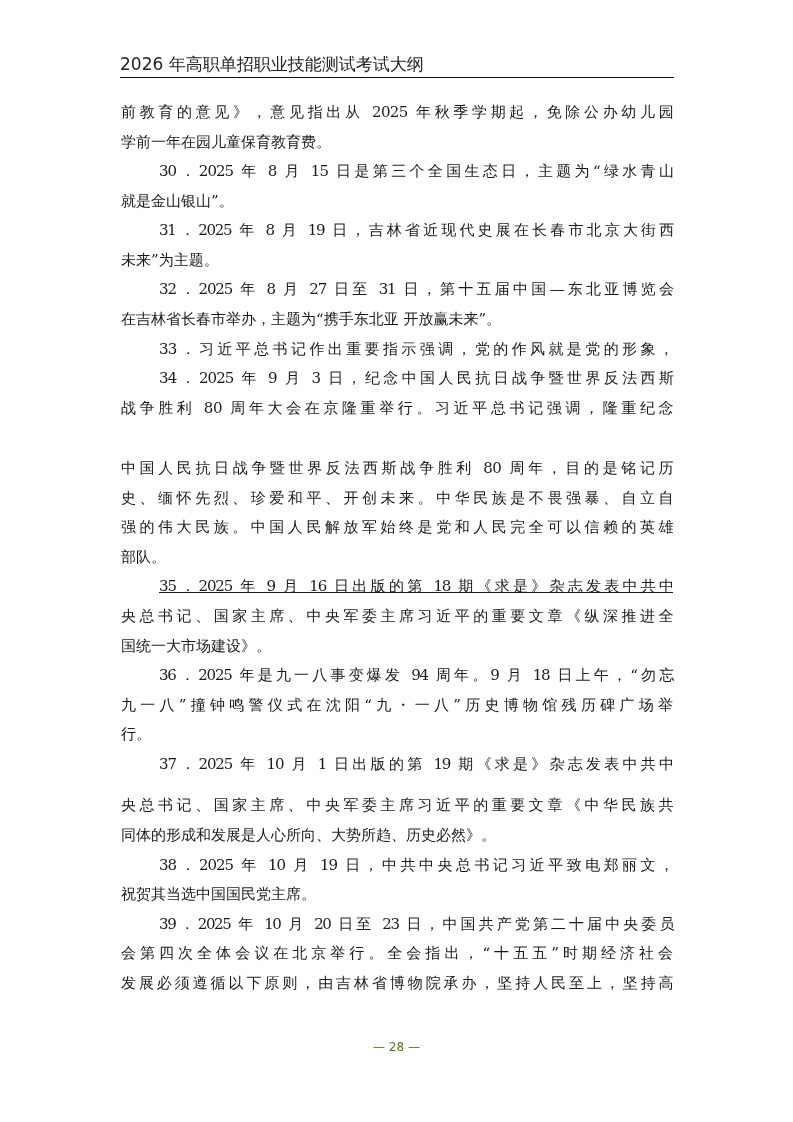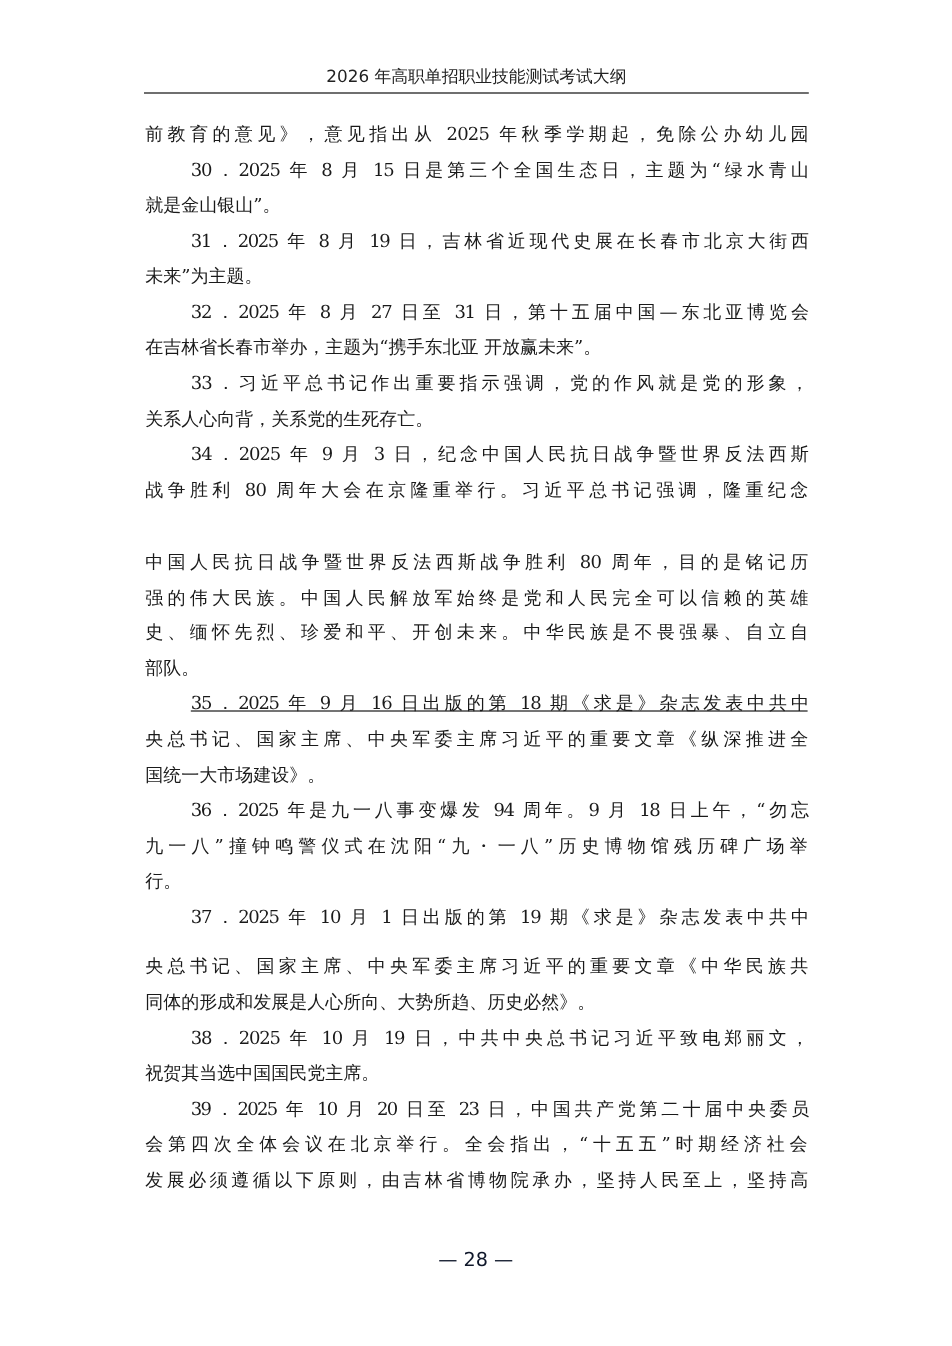--- a/index.html
+++ b/index.html
@@ -5,65 +5,65 @@
   html, body { margin: 0; padding: 0; background: #ffffff; }
   body {
     width: 793px; height: 1122px; position: relative; overflow: hidden;
     font-family: "DejaVu Serif", "Liberation Serif", serif;
     color: #1a1a1a;
   }
   .header {
     position: absolute; left: 120px; top: 55px; width: 554px; height: 22px;
     border-bottom: 1.5px solid #111;
     font-family: "DejaVu Sans", "Liberation Sans", sans-serif;
-    font-size: 14px; text-align: center; line-height: 18px;
+    font-size: 17px; text-align: left; line-height: 18px;
     color: #222;
   }
   .body {
     position: absolute; left: 121px; top: 98px; width: 552px;
   }
   .line {
     height: 29.57px; line-height: 29.57px;
     font-size: 15px; white-space: nowrap;
     text-align: justify; text-align-last: justify;
     letter-spacing: 0;
     overflow: visible;
   }
   .line.end { text-align-last: left; }
   .line.indent { padding-left: 38px; }
   .footer {
     position: absolute; left: 0; width: 793px; top: 1040px;
-    text-align: center; font-size: 16px;
+    text-align: center; font-size: 12px;
     font-family: "DejaVu Sans", "Liberation Sans", sans-serif;
-    color: #0f172a;
+    color: #4d7c0f;
   }
   .line span { display: inline; }
 </style>
 </head>
 <body>
 
 <div class="header">
   <span>2026 年高职单招职业技能测试考试大纲</span>
 </div>
 
 <div class="body" id="doc-body">
     <div class="line" style="white-space: nowrap;"><span style="letter-spacing: -0.669922px;">前教育的意见》，意见指出从 2025 年秋季学期起，免除公办幼儿园</span></div>
+    <div class="line end">学前一年在园儿童保育教育费。</div>
     <div class="line indent" style="white-space: nowrap;"><span style="letter-spacing: -0.963393px;">30．2025 年 8 月 15 日是第三个全国生态日，主题为“绿水青山</span></div>
     <div class="line end">就是金山银山”。</div>
     <div class="line indent" style="white-space: nowrap;"><span style="letter-spacing: -1.22857px;">31．2025 年 8 月 19 日，吉林省近现代史展在长春市北京大街西</span></div>
     <div class="line end">未来”为主题。</div>
     <div class="line indent" style="white-space: nowrap;"><span style="letter-spacing: -1.11486px;">32．2025 年 8 月 27 日至 31 日，第十五届中国—东北亚博览会</span></div>
     <div class="line end">在吉林省长春市举办，主题为“携手东北亚 开放赢未来”。</div>
     <div class="line indent" style="white-space: nowrap;"><span style="letter-spacing: -0.828125px;">33．习近平总书记作出重要指示强调，党的作风就是党的形象，</span></div>
-    <div class="line end">关系人心向背，关系党的生死存亡。</div>
     <div class="line indent" style="white-space: nowrap;"><span style="letter-spacing: -0.909007px;">34．2025 年 9 月 3 日，纪念中国人民抗日战争暨世界反法西斯</span></div>
     <div class="line" style="white-space: nowrap;"><span style="letter-spacing: -0.524698px;">战争胜利 80 周年大会在京隆重举行。习近平总书记强调，隆重纪念</span></div>
     <div class="line" style="white-space: nowrap; margin-top: 31px;"><span style="letter-spacing: -0.524698px;">中国人民抗日战争暨世界反法西斯战争胜利 80 周年，目的是铭记历</span></div>
+    <div class="line" style="white-space: nowrap;"><span style="letter-spacing: -0.62069px;">史、缅怀先烈、珍爱和平、开创未来。中华民族是不畏强暴、自立自</span></div>
     <div class="line" style="white-space: nowrap;"><span style="letter-spacing: -0.62069px;">强的伟大民族。中国人民解放军始终是党和人民完全可以信赖的英雄</span></div>
-    <div class="line" style="white-space: nowrap;"><span style="letter-spacing: -0.62069px;">史、缅怀先烈、珍爱和平、开创未来。中华民族是不畏强暴、自立自</span></div>
     <div class="line end">部队。</div>
     <div class="line indent" style="white-space: nowrap; text-decoration: underline;"><span style="letter-spacing: -1.11486px;">35．2025 年 9 月 16 日出版的第 18 期《求是》杂志发表中共中</span></div>
     <div class="line" style="white-space: nowrap;"><span style="letter-spacing: -0.62069px;">央总书记、国家主席、中央军委主席习近平的重要文章《纵深推进全</span></div>
     <div class="line end">国统一大市场建设》。</div>
     <div class="line indent" style="white-space: nowrap;"><span style="letter-spacing: -1.21453px;">36．2025 年是九一八事变爆发 94 周年。9 月 18 日上午，“勿忘</span></div>
     <div class="line" style="white-space: nowrap;"><span style="letter-spacing: 0px;">九一八”撞钟鸣警仪式在沈阳“九・一八”历史博物馆残历碑广场举</span></div>
     <div class="line end">行。</div>
     <div class="line indent" style="white-space: nowrap;"><span style="letter-spacing: -1.11486px;">37．2025 年 10 月 1 日出版的第 19 期《求是》杂志发表中共中</span></div>
     <div class="line" style="white-space: nowrap; margin-top: 12px;"><span style="letter-spacing: -0.62069px;">央总书记、国家主席、中央军委主席习近平的重要文章《中华民族共</span></div>
     <div class="line end">同体的形成和发展是人心所向、大势所趋、历史必然》。</div>

